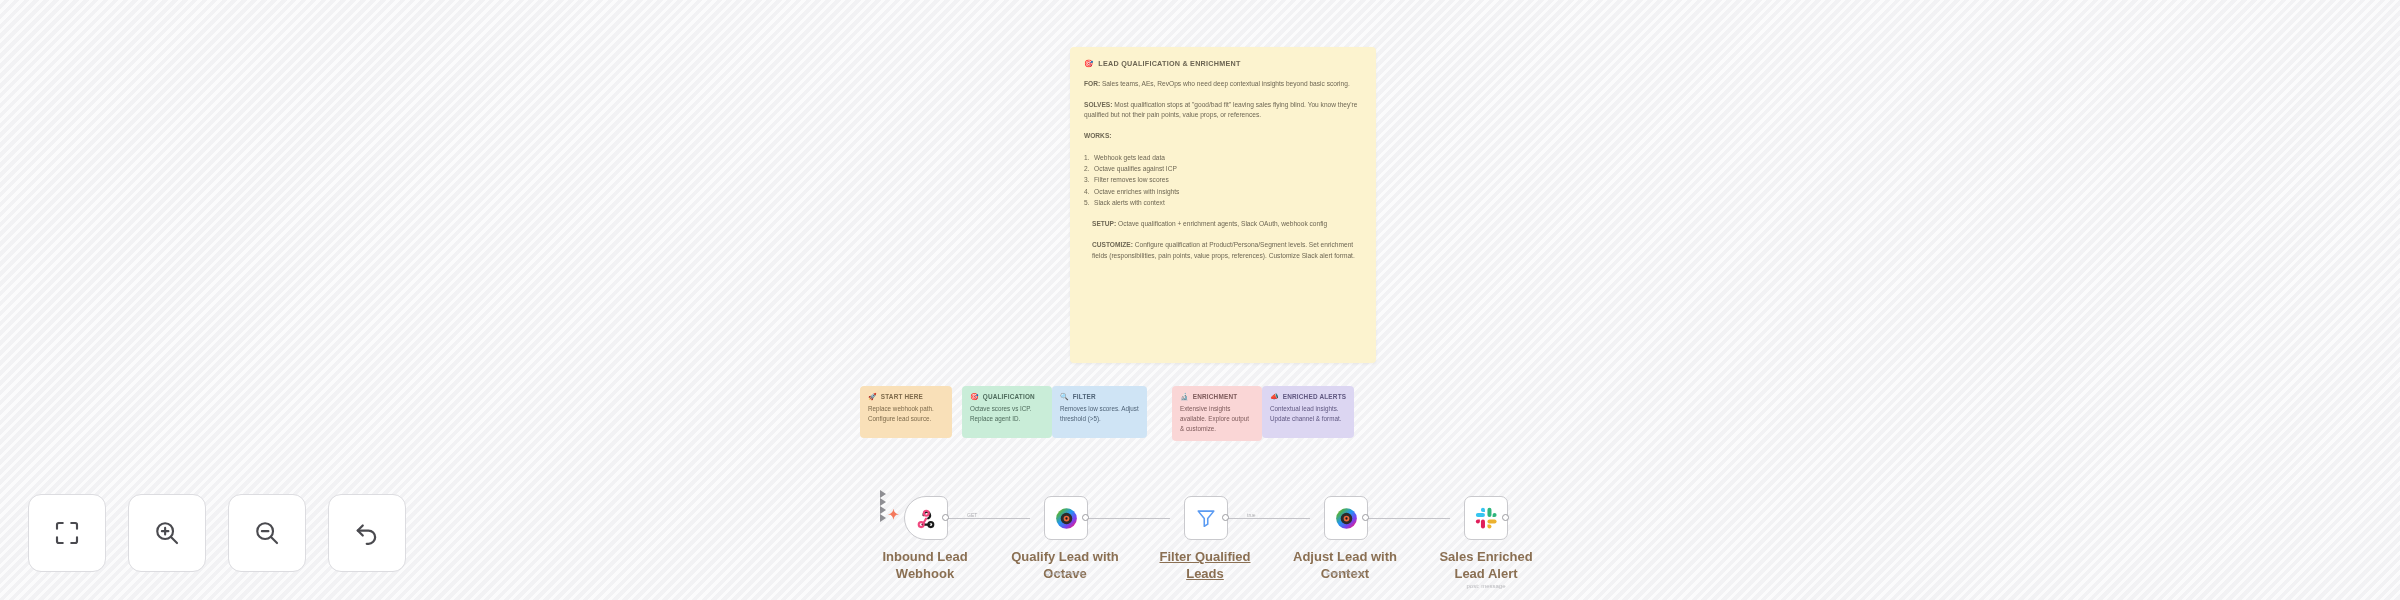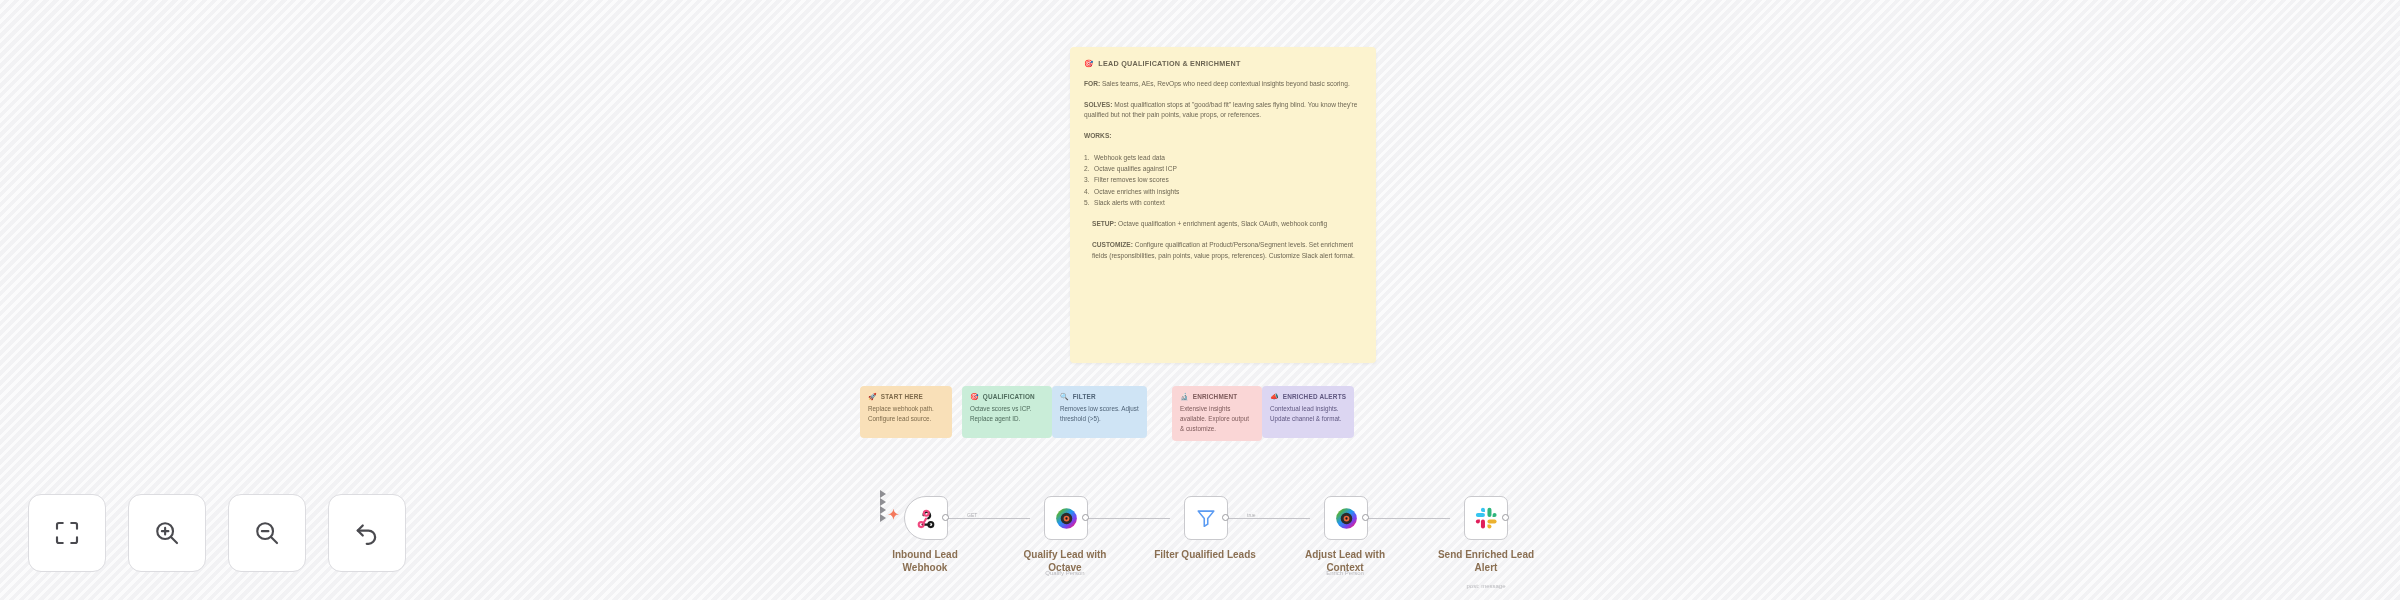--- a/index.html
+++ b/index.html
@@ -170,21 +170,21 @@
   .node.trigger-node {
     border-top-left-radius: 22px;
     border-bottom-left-radius: 22px;
   }
 
   .node-label {
     position: absolute;
     top: 58px;
     width: 110px;
     text-align: center;
-    font-size: 10px;
+    font-size: 13px;
     font-weight: 600;
     color: #8a6f52;
     line-height: 1.32;
   }
   .node-sub {
     position: absolute;
     top: 80px;
     width: 110px;
     text-align: center;
     font-size: 6px;
@@ -374,21 +374,21 @@
     <div class="node-label" style="left:130px;">Qualify Lead with Octave</div>
     <div class="node-sub" style="left:130px;">Qualify Person</div>
 
     <div class="port-in" style="left:288px;"></div>
     <div class="node" style="left:304px;">
       <svg width="22" height="22" viewBox="0 0 24 24">
         <path d="M3.5 4.5h17l-6.6 8v6.2l-3.8 2.3v-8.5z" fill="none" stroke="#5b9bf2" stroke-width="1.7" stroke-linejoin="round"></path>
       </svg>
     </div>
     <div class="port" style="left:342px;"></div>
-    <div class="node-label" style="left:270px;">Filter Qualified Leads</div>
+    <div class="node-label" style="left:270px;text-decoration:underline;">Filter Qualified Leads</div>
 
     <div class="port-in" style="left:428px;"></div>
     <div class="node" style="left:444px;">
       <svg width="23" height="23" viewBox="0 0 40 40">
         <defs>
           <linearGradient id="og2" x1="0" y1="0" x2="1" y2="1">
             <stop offset="0%" stop-color="#f7d038"></stop>
               <stop offset="20%" stop-color="#4caf50"></stop>
             <stop offset="45%" stop-color="#2196f3"></stop>
               <stop offset="70%" stop-color="#7b3ff2"></stop>
@@ -413,21 +413,21 @@
         <path d="M6.2 15.1a2.1 2.1 0 0 1 4.2 0v5.3a2.1 2.1 0 0 1-4.2 0z" fill="#e01e5a"></path>
         <path d="M8.3 5.1a2.1 2.1 0 1 1 2.1-2.1v2.1z" fill="#36c5f0"></path>
         <path d="M8.3 6.2a2.1 2.1 0 0 1 0 4.2H3a2.1 2.1 0 0 1 0-4.2z" fill="#36c5f0"></path>
         <path d="M18.3 8.3a2.1 2.1 0 1 1 2.1 2.1h-2.1z" fill="#2eb67d"></path>
         <path d="M17.2 8.3a2.1 2.1 0 0 1-4.2 0V3a2.1 2.1 0 0 1 4.2 0z" fill="#2eb67d"></path>
         <path d="M15.1 18.3a2.1 2.1 0 1 1-2.1 2.1v-2.1z" fill="#ecb22e"></path>
         <path d="M15.1 17.2a2.1 2.1 0 0 1 0-4.2h5.3a2.1 2.1 0 0 1 0 4.2z" fill="#ecb22e"></path>
       </svg>
     </div>
     <div class="port" style="left:622px;"></div>
-    <div class="node-label" style="left:551px;">Send Enriched Lead Alert</div>
+    <div class="node-label" style="left:551px;">Sales Enriched Lead Alert</div>
     <div class="node-sub low" style="left:551px;">post: message</div>
   </div>
 
   <div id="toolbar">
 
     <div class="tool-btn">
       <svg width="30" height="30" viewBox="0 0 24 24">
         <path d="M4 8.6V5.4A1.4 1.4 0 0 1 5.4 4h3.2M15.4 4h3.2A1.4 1.4 0 0 1 20 5.4v3.2M20 15.4v3.2a1.4 1.4 0 0 1-1.4 1.4h-3.2M8.6 20H5.4A1.4 1.4 0 0 1 4 18.6v-3.2" fill="none" stroke="#4a4a4f" stroke-width="1.7" stroke-linecap="round"></path>
       </svg>
     </div>

